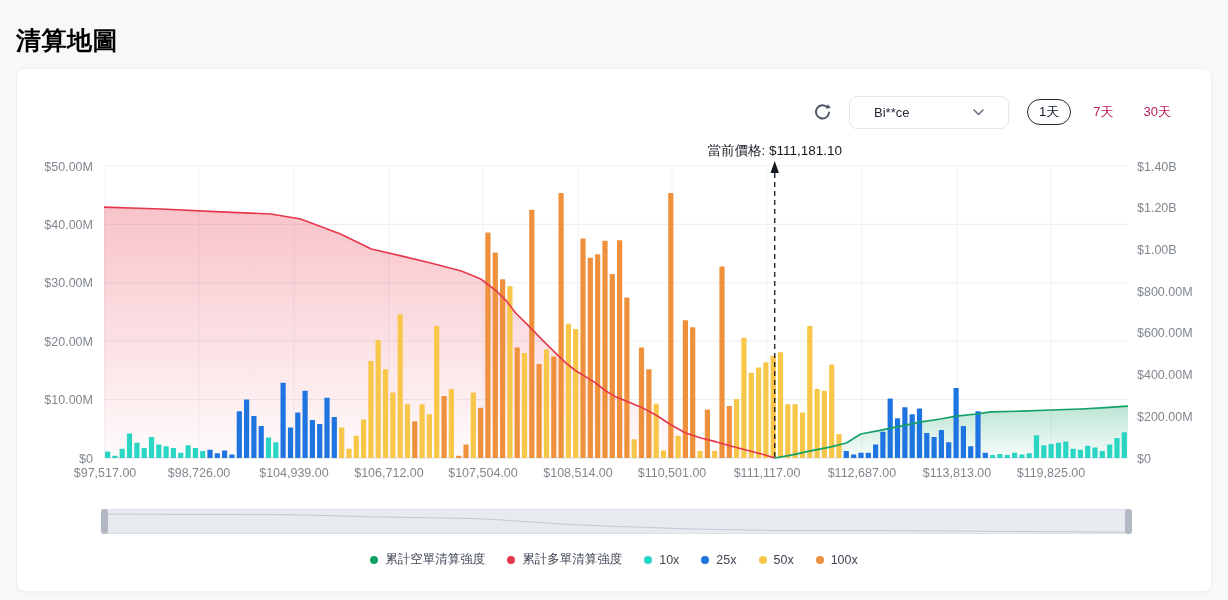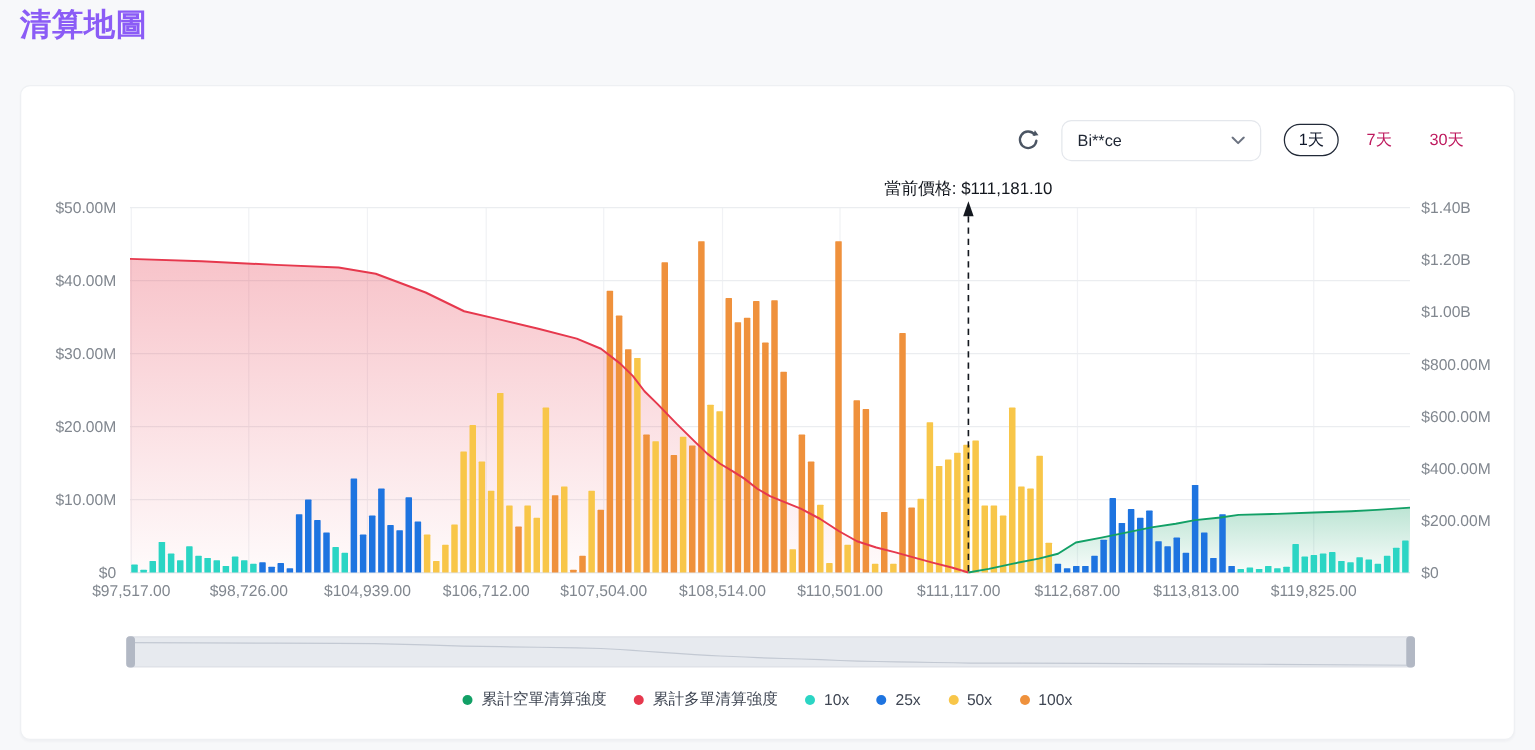--- a/index.html
+++ b/index.html
@@ -1,22 +1,22 @@
 <!DOCTYPE html>
 <html><head>
 <meta charset="utf-8">
 <style>
   * { margin:0; padding:0; box-sizing:border-box; }
   html,body { width:1228px; height:600px; background:#f7f8fa; font-family:"Liberation Sans","DejaVu Sans",sans-serif; overflow:hidden; }
-  .page-title { position:absolute; left:16px; top:3px; font-size:25px; font-weight:700; color:#8b5cf6; letter-spacing:.5px; }
+  .page-title { position:absolute; left:16px; top:24px; font-size:25px; font-weight:700; color:#000000; letter-spacing:.5px; }
   .card { position:absolute; left:16px; top:68px; width:1196px; height:524px; background:#fff; border:1px solid #eef0f3; border-radius:8px; box-shadow:0 1px 2px rgba(20,30,50,.03); }
   
   .toolbar { position:absolute; top:26px; right:32px; height:34px; display:flex; align-items:center; }
   .refresh-btn { width:20px; height:20px; border:none; background:transparent; cursor:pointer; padding:0; margin-right:17px; display:flex; align-items:center; justify-content:center; }
-  .select { width:160px; height:33px; border:1px solid #e4e7ec; border-radius:8px; background:#fff; display:flex; align-items:center; justify-content:space-between; padding:0 12px; margin-right:18px; cursor:pointer; }
+  .select { width:160px; height:33px; border:1px solid #e4e7ec; border-radius:8px; background:#fff; display:flex; align-items:center; justify-content:space-between; padding:0 24px; margin-right:18px; cursor:pointer; }
   .select:last-of-type { margin-right:20px; }
   .select .sel-label { font-size:13px; color:#1f2633; }
   .range-group { display:flex; align-items:center; gap:14px; }
   .range-btn { border:none; background:transparent; font-size:13px; color:#be185d; cursor:pointer; padding:4px 8px; font-family:inherit; }
   .range-btn.active { border:1px solid #222a38; border-radius:14px; color:#0f172a; padding:3px 11px; }
   
   .chart-svg { position:absolute; left:0; top:58px; display:block; }
   .annotation-text { font-size:13.5px; fill:#14181f; font-weight:500; }
   .axis-text { font-size:12.5px; fill:#81878f; }
   

